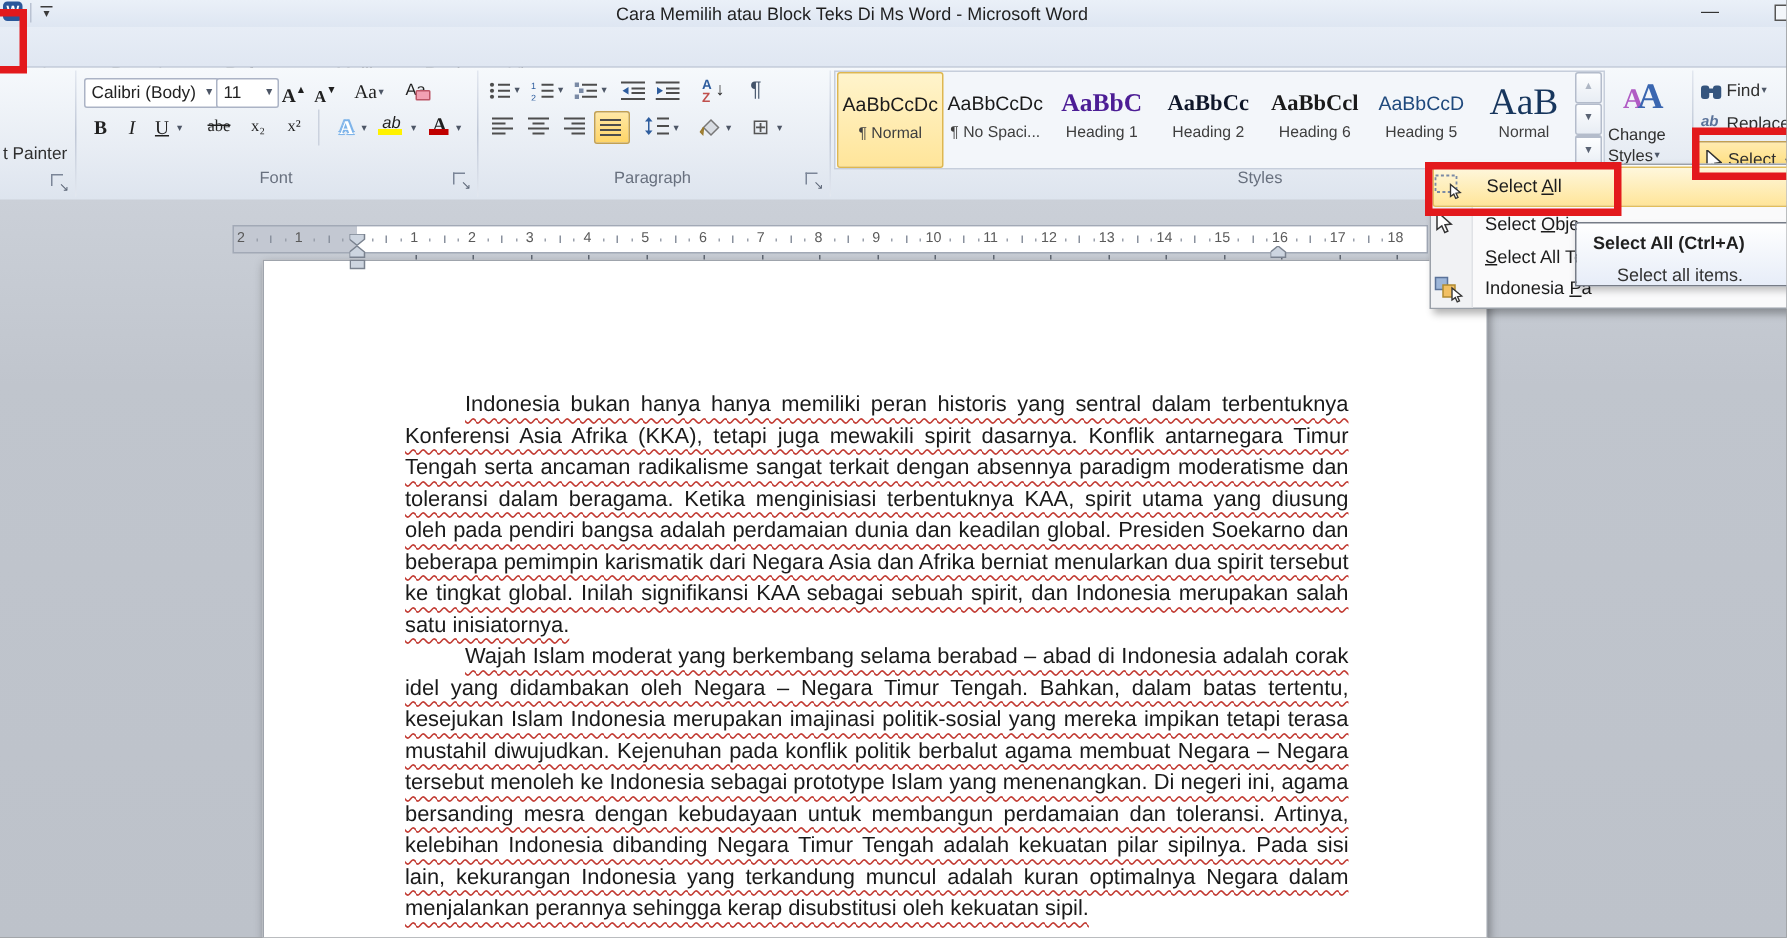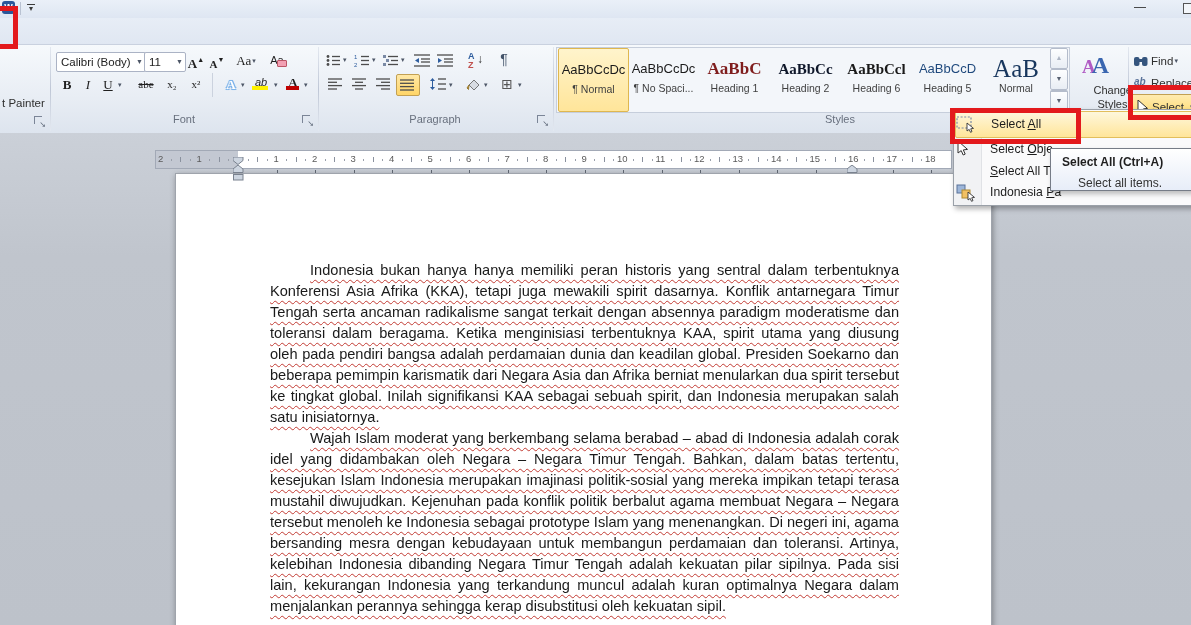--- a/index.html
+++ b/index.html
@@ -48,21 +48,21 @@
   .stitem{top:48px;width:69px;height:62px;text-align:center;}
   .stitem .prev{display:block;margin-top:8px;height:26px;line-height:26px;white-space:nowrap;overflow:hidden;}
   .stitem .nm{display:block;margin-top:0;font-size:10.5px;color:#3f3f3f;white-space:nowrap;overflow:hidden;}
   .st-sel{background:linear-gradient(#FFF4CC,#FFE59A);border:1px solid #DFB74F;border-radius:2px;}
   .scrollcol{left:1050px;top:48px;width:17px;height:62px;}
   .scb{position:absolute;left:0;width:16px;height:19px;background:linear-gradient(#FDFEFF,#E8EDF4);
     border:1px solid #B4BCCB;border-radius:2px;font-size:7px;color:#5A6373;text-align:center;line-height:18px;}
   .chgicon{font-family:"Liberation Serif","DejaVu Serif",serif;font-weight:bold;}
   .chgicon .a1{color:#B05BC4;font-size:19px;}
   .chgicon .a2{color:#3A66B0;font-size:24px;margin-left:-4px;}
-  .chglbl{font-size:11px;color:#2f2f2f;text-align:right;line-height:13px;}
+  .chglbl{font-size:11px;color:#2f2f2f;text-align:left;line-height:13px;}
 
   
   .edrow{height:20px;font-size:11.5px;color:#2f2f2f;line-height:20px;white-space:nowrap;}
   .sel-btn{left:1130px;top:94px;width:70px;height:24px;
     background:linear-gradient(#FFEBB0,#FFD966);border:1px solid #C2A053;border-radius:2px;}
 
   
   .ruler{left:155px;top:150px;width:795px;height:17px;background:#C3C8D2;border:1px solid #A2A9B6;}
   .ruler .white{position:absolute;left:82px;top:0;right:0;bottom:0;background:#FFFFFF;}
   .rnum{position:absolute;top:2px;font-size:9.5px;color:#5a5a5a;line-height:12px;}
@@ -105,20 +105,21 @@
 </style>
 </head>
 <body>
 
 <div class="screen">
 
   <div class="abs titlebar">
     <div class="abs word-logo">W</div>
     <div class="abs qat-sep"></div>
     <div class="abs qat-custom">▾</div>
+    <div class="abs win-title">Cara Memilih atau Block Teks Di Ms Word  -  Microsoft Word</div>
     <div class="abs min-glyph">—</div>
     <div class="abs restore-glyph"></div>
   </div>
 
   <div class="abs tabrow">
     <span class="abs tab" style="left:28px;">Insert</span>
     <span class="abs tab" style="left:74px;">Page Layout</span>
     <span class="abs tab" style="left:150px;">References</span>
     <span class="abs tab" style="left:224px;">Mailings</span>
     <span class="abs tab" style="left:283px;">Review</span>
@@ -316,21 +317,21 @@
 
   <div class="abs stitem st-sel" style="left:558px;">
     <span class="prev" style="font-size:13px;color:#1a1a1a;">AaBbCcDc</span>
     <span class="nm">¶ Normal</span>
   </div>
   <div class="abs stitem" style="left:629px;">
     <span class="prev" style="font-size:13px;color:#1a1a1a;">AaBbCcDc</span>
     <span class="nm">¶ No Spaci...</span>
   </div>
   <div class="abs stitem" style="left:700px;">
-    <span class="prev serif" style="font-size:17px;font-weight:bold;color:#7f1d1d;">AaBbC</span>
+    <span class="prev serif" style="font-size:17px;font-weight:bold;color:#4c1d95;">AaBbC</span>
     <span class="nm">Heading 1</span>
   </div>
   <div class="abs stitem" style="left:771px;">
     <span class="prev serif" style="font-size:15px;font-weight:bold;color:#0f172a;">AaBbCc</span>
     <span class="nm">Heading 2</span>
   </div>
   <div class="abs stitem" style="left:842px;">
     <span class="prev serif" style="font-size:15px;font-weight:bold;color:#1a1a1a;">AaBbCcl</span>
     <span class="nm">Heading 6</span>
   </div>

